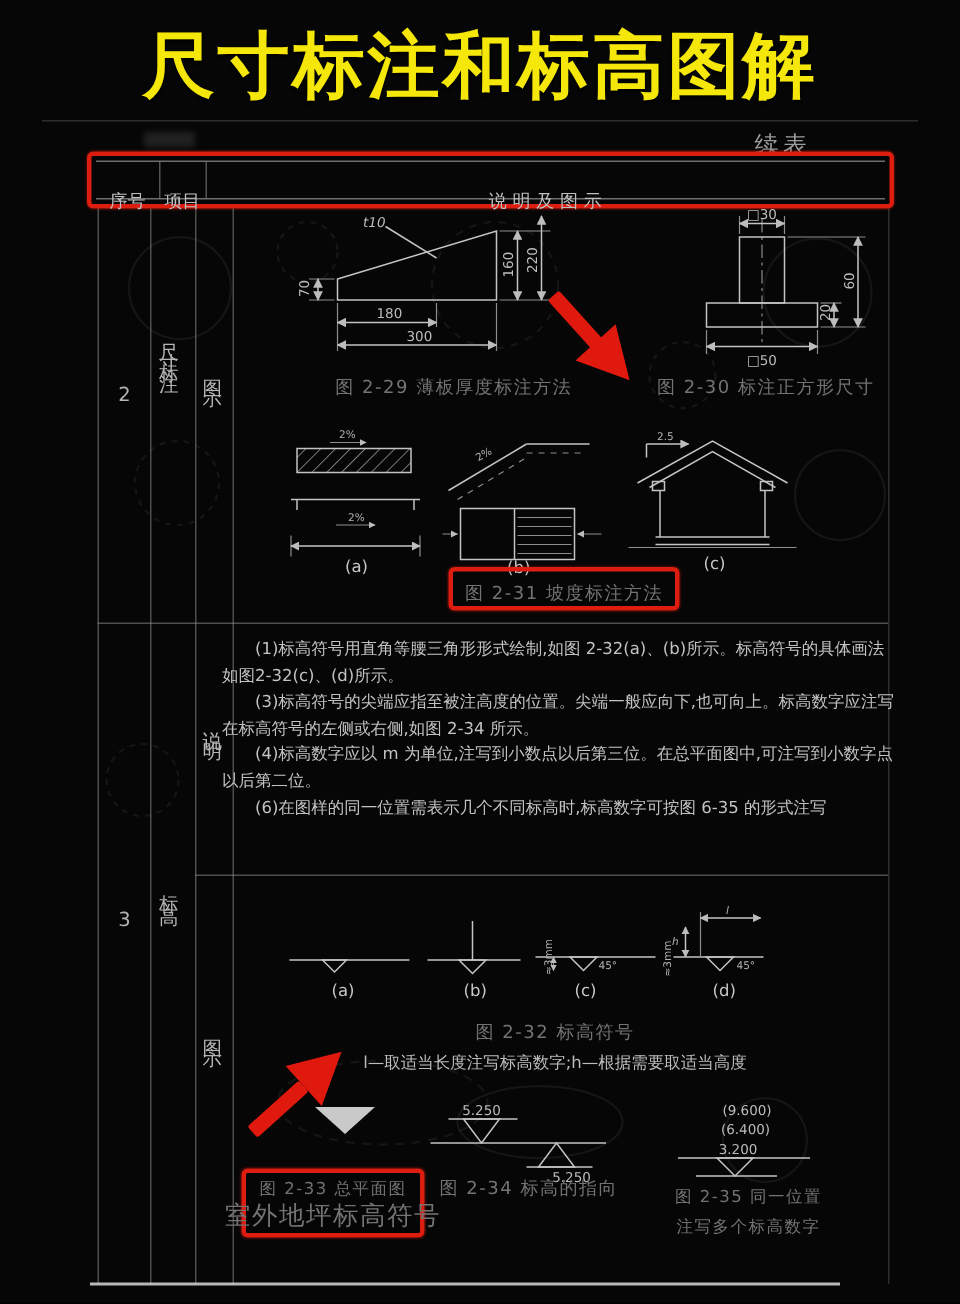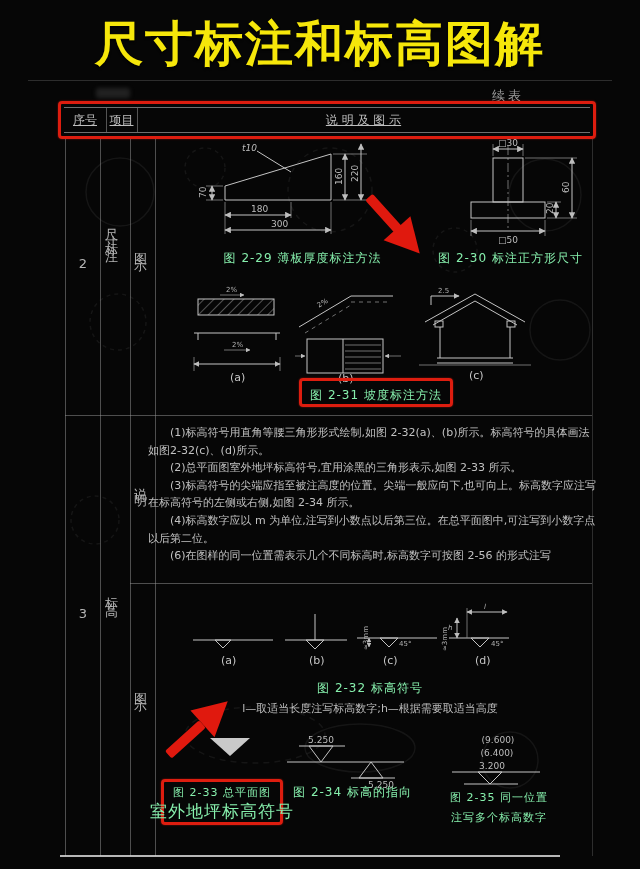--- a/index.html
+++ b/index.html
@@ -8,40 +8,40 @@
     position:relative; width:640px; height:869px; background:#060606;
     overflow:hidden; font-family:"DejaVu Sans",sans-serif; color:#c6c6c6;
   }
   .abs { position:absolute; }
   .title {
     top:12px; left:0; width:640px; text-align:center;
     font-size:48px; font-weight:bold; color:#f6e70a; letter-spacing:2px;
     text-shadow:0 2px 2px rgba(0,0,0,.8);
   }
   .title-rule { top:80px; left:28px; width:584px; height:1px; background:#2d2d2d; }
-  .continued { top:87px; left:492px; width:60px; font-size:13px; color:#9a9a9a; letter-spacing:3px; }
+  .continued { top:87px; left:492px; width:60px; text-align:center; font-size:16px; color:#9a9a9a; letter-spacing:3px; }
   .smudge { top:88px; left:96px; width:34px; height:10px; background:rgba(130,130,130,.22); filter:blur(2px); border-radius:2px; }
 
   .redbox { border:3px solid #dd1d0f; border-radius:4px; box-shadow:0 0 2px rgba(220,30,15,.6); }
   .hdr-box { top:101px; left:58px; width:538px; height:38px; }
   .hdr-inner { position:absolute; inset:3px; border-top:1px solid #6f6f6f; border-bottom:1px solid #6f6f6f; }
-  .hdr-cell { position:absolute; top:0; height:100%; display:flex; align-items:center; justify-content:center; font-size:12px; color:#bfbfbf;text-decoration:underline; }
+  .hdr-cell { position:absolute; top:14px; height:100%; display:flex; align-items:center; justify-content:center; font-size:12px; color:#bfbfbf; }
   .hdr-v { position:absolute; top:0; bottom:0; width:1px; background:rgba(150,150,150,.55); }
 
   .tline { background:rgba(150,150,150,.5); }
   .vline { width:1px; }
   .hline { height:1px; }
   .botline { top:855px; left:60px; width:500px; height:2px; background:rgba(215,215,215,.85); }
 
   .cell-num { width:36px; text-align:center; font-size:13px; color:#b5b5b5; }
   .vtext {
     writing-mode:vertical-rl; text-orientation:upright;
     font-size:13px; color:#b5b5b5; letter-spacing:7px; line-height:1;
   }
-  .caption { font-size:12px; color:#86efac; text-align:center; letter-spacing:1px; white-space:nowrap; }
+  .caption { font-size:12px; color:#737373; text-align:center; letter-spacing:1px; white-space:nowrap; }
   .cap2 { line-height:19px; }
   .notes { top:424px; left:148px; width:450px; font-size:11px; line-height:17.6px; color:#c2c2c2; }
   .notes p { text-indent:2em; margin:0; }
   .legend-line { font-size:11px; color:#bdbdbd; text-align:center; }
 
   svg text { font-family:"DejaVu Sans",sans-serif; }
   .ln { stroke:#c4c4c4; stroke-width:1; fill:none; }
   .lnf { stroke:#8d8d8d; stroke-width:0.8; fill:none; }
   .dim { font-size:9px; fill:#bdbdbd; }
   .dims { font-size:7px; fill:#b3b3b3; }
@@ -232,24 +232,23 @@
     <line class="lnf" x1="4" y1="87" x2="116" y2="87"></line>
     <text class="sub" x="54" y="101">(c)</text>
   </svg>
 
   <div class="abs redbox" style="left:299px;top:378px;width:154px;height:29px;display:flex;align-items:flex-end;justify-content:center">
     <div class="caption">图 2-31  坡度标注方法</div>
   </div>
 
   <div class="abs notes">
     <p>(1)标高符号用直角等腰三角形形式绘制,如图 2-32(a)、(b)所示。标高符号的具体画法如图2-32(c)、(d)所示。</p>
-    <p>(2)总平面图室外地坪标高符号,宜用涂黑的三角形表示,如图 2-33 所示。</p>
     <p>(3)标高符号的尖端应指至被注高度的位置。尖端一般应向下,也可向上。标高数字应注写在标高符号的左侧或右侧,如图 2-34 所示。</p>
     <p>(4)标高数字应以 m 为单位,注写到小数点以后第三位。在总平面图中,可注写到小数字点以后第二位。</p>
-    <p>(6)在图样的同一位置需表示几个不同标高时,标高数字可按图 2-56 的形式注写</p>
+    <p>(6)在图样的同一位置需表示几个不同标高时,标高数字可按图 6-35 的形式注写</p>
   </div>
 
   <svg class="abs" style="left:185px;top:598px" width="335" height="72" viewBox="0 0 335 72">
     <defs>
         <marker id="ar6" viewBox="0 0 10 10" refX="9" refY="5" markerWidth="5.5" markerHeight="5.5" orient="auto-start-reverse">
           <path d="M0,0L10,5L0,10z" fill="#bdbdbd"></path>
         </marker>
       </defs>
 
     <line class="ln" x1="8" y1="42" x2="88" y2="42"></line>

